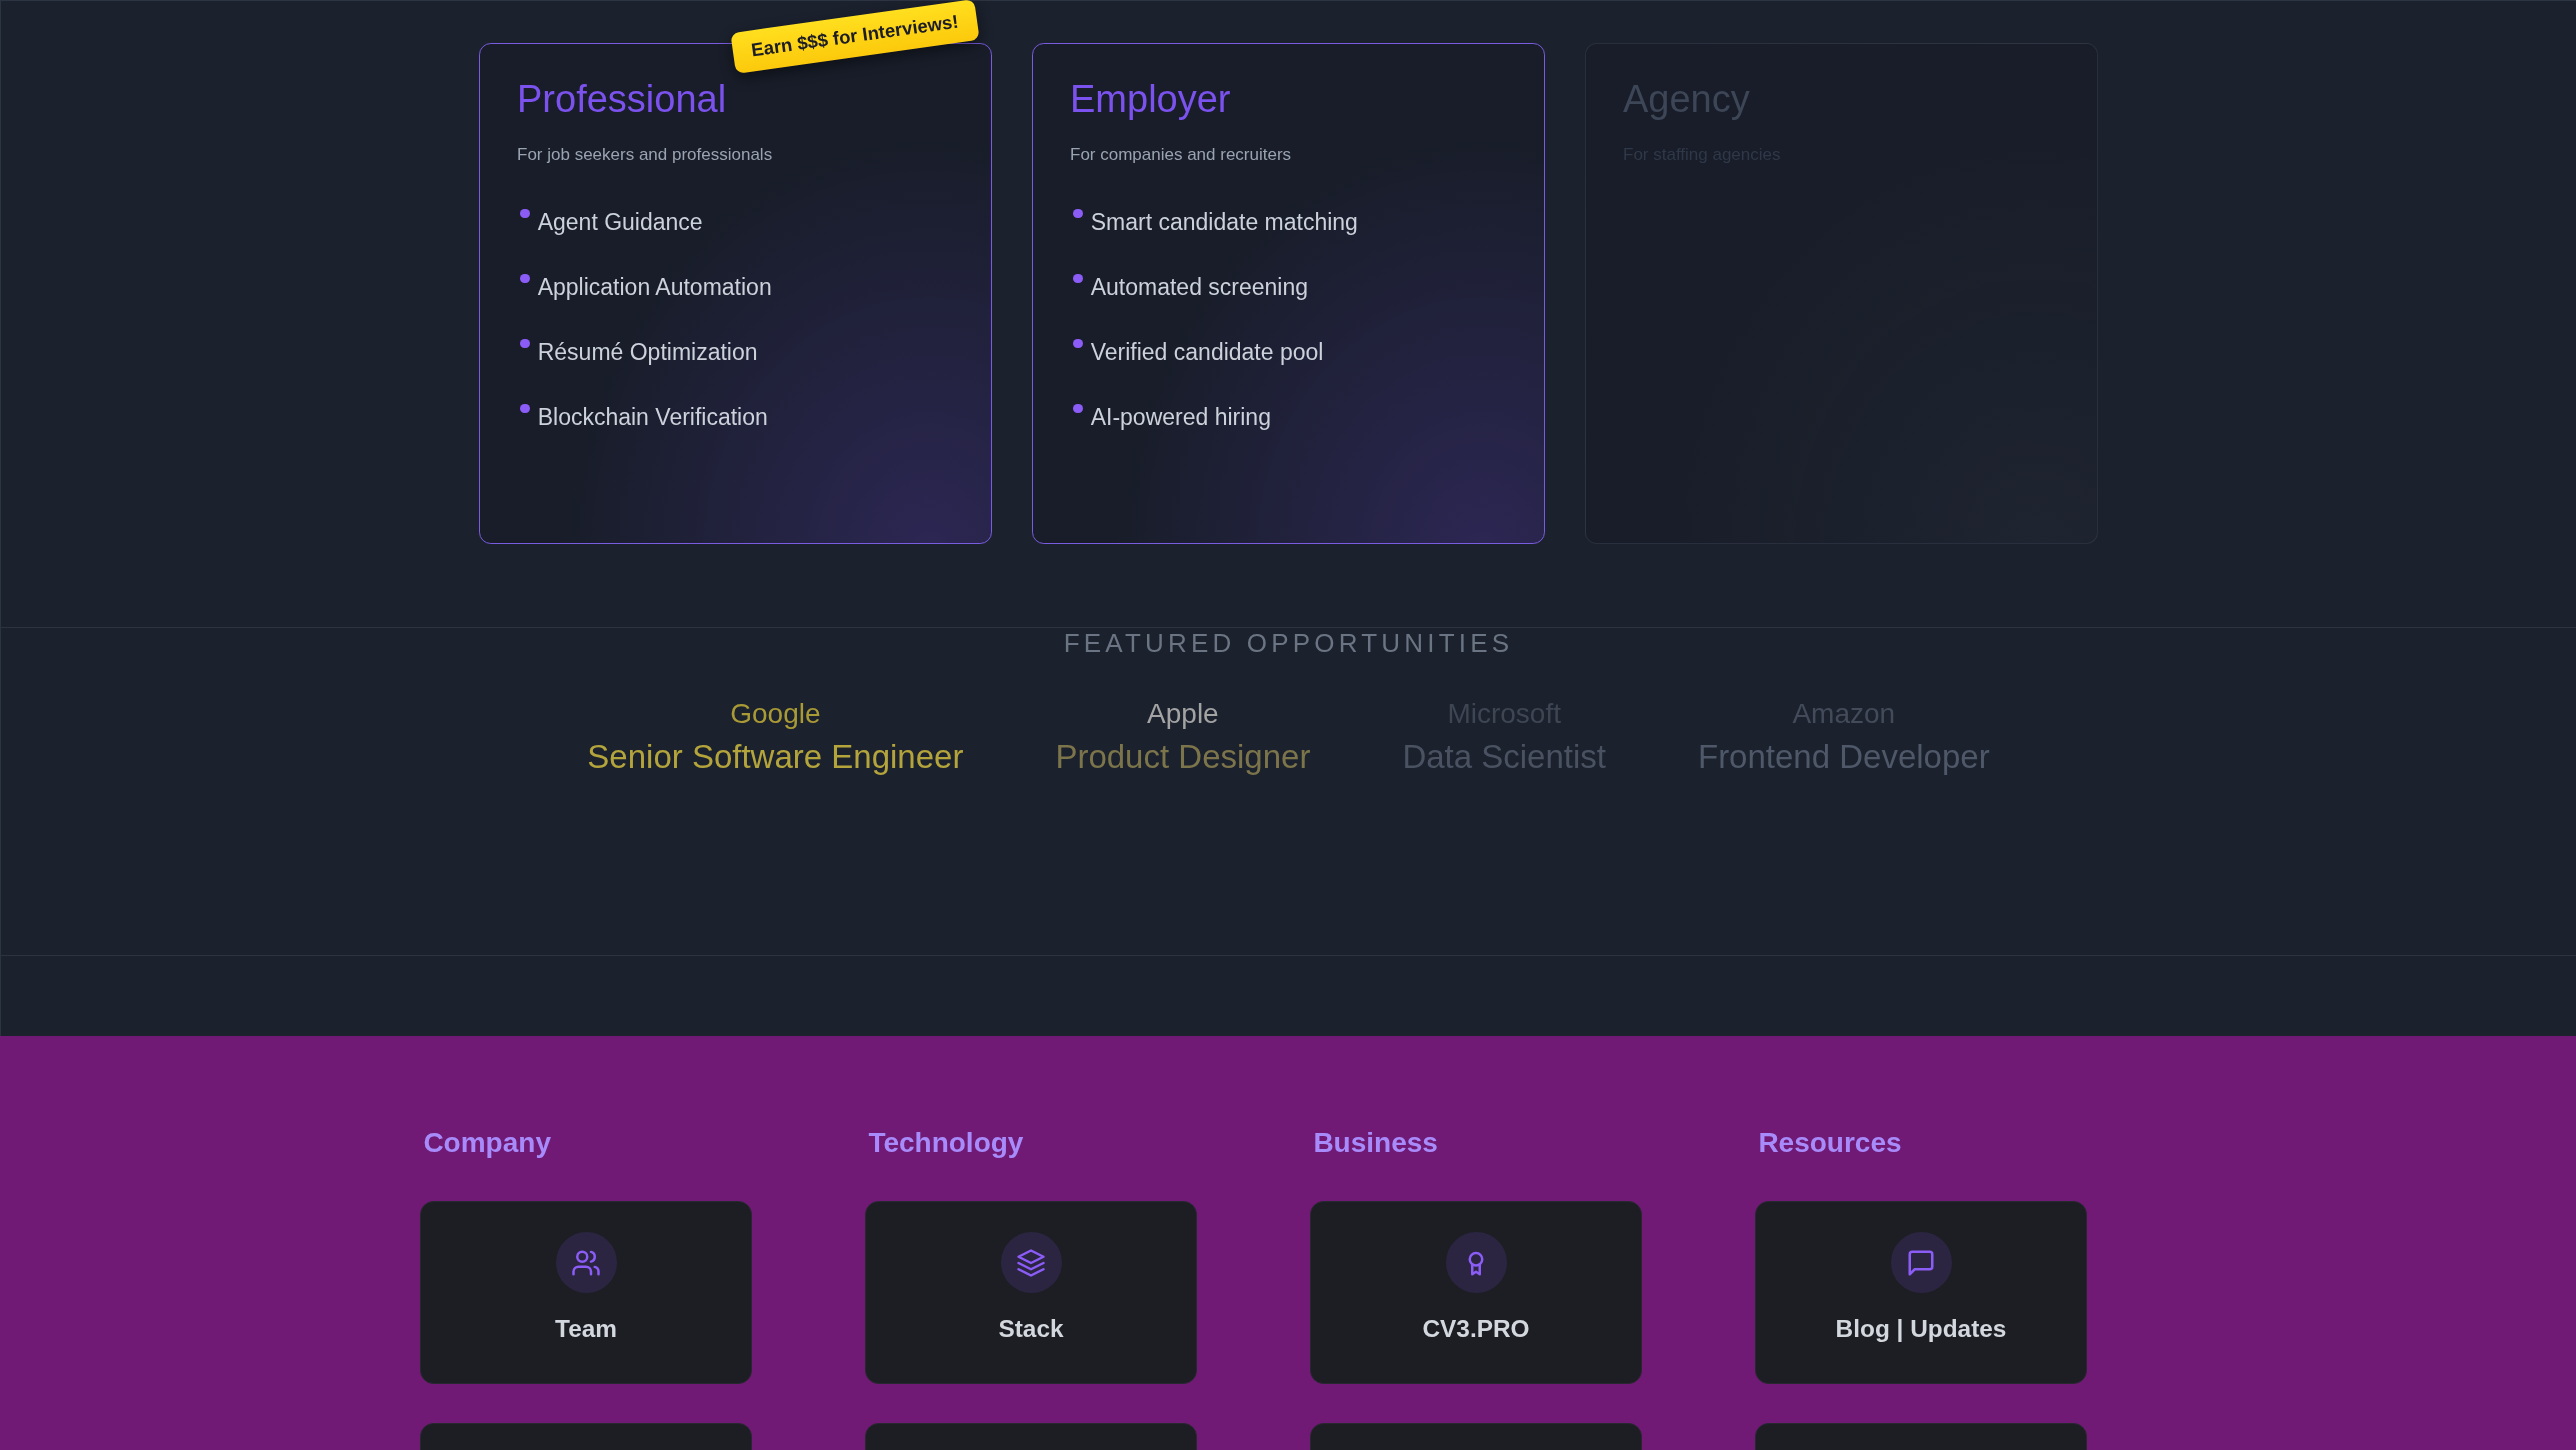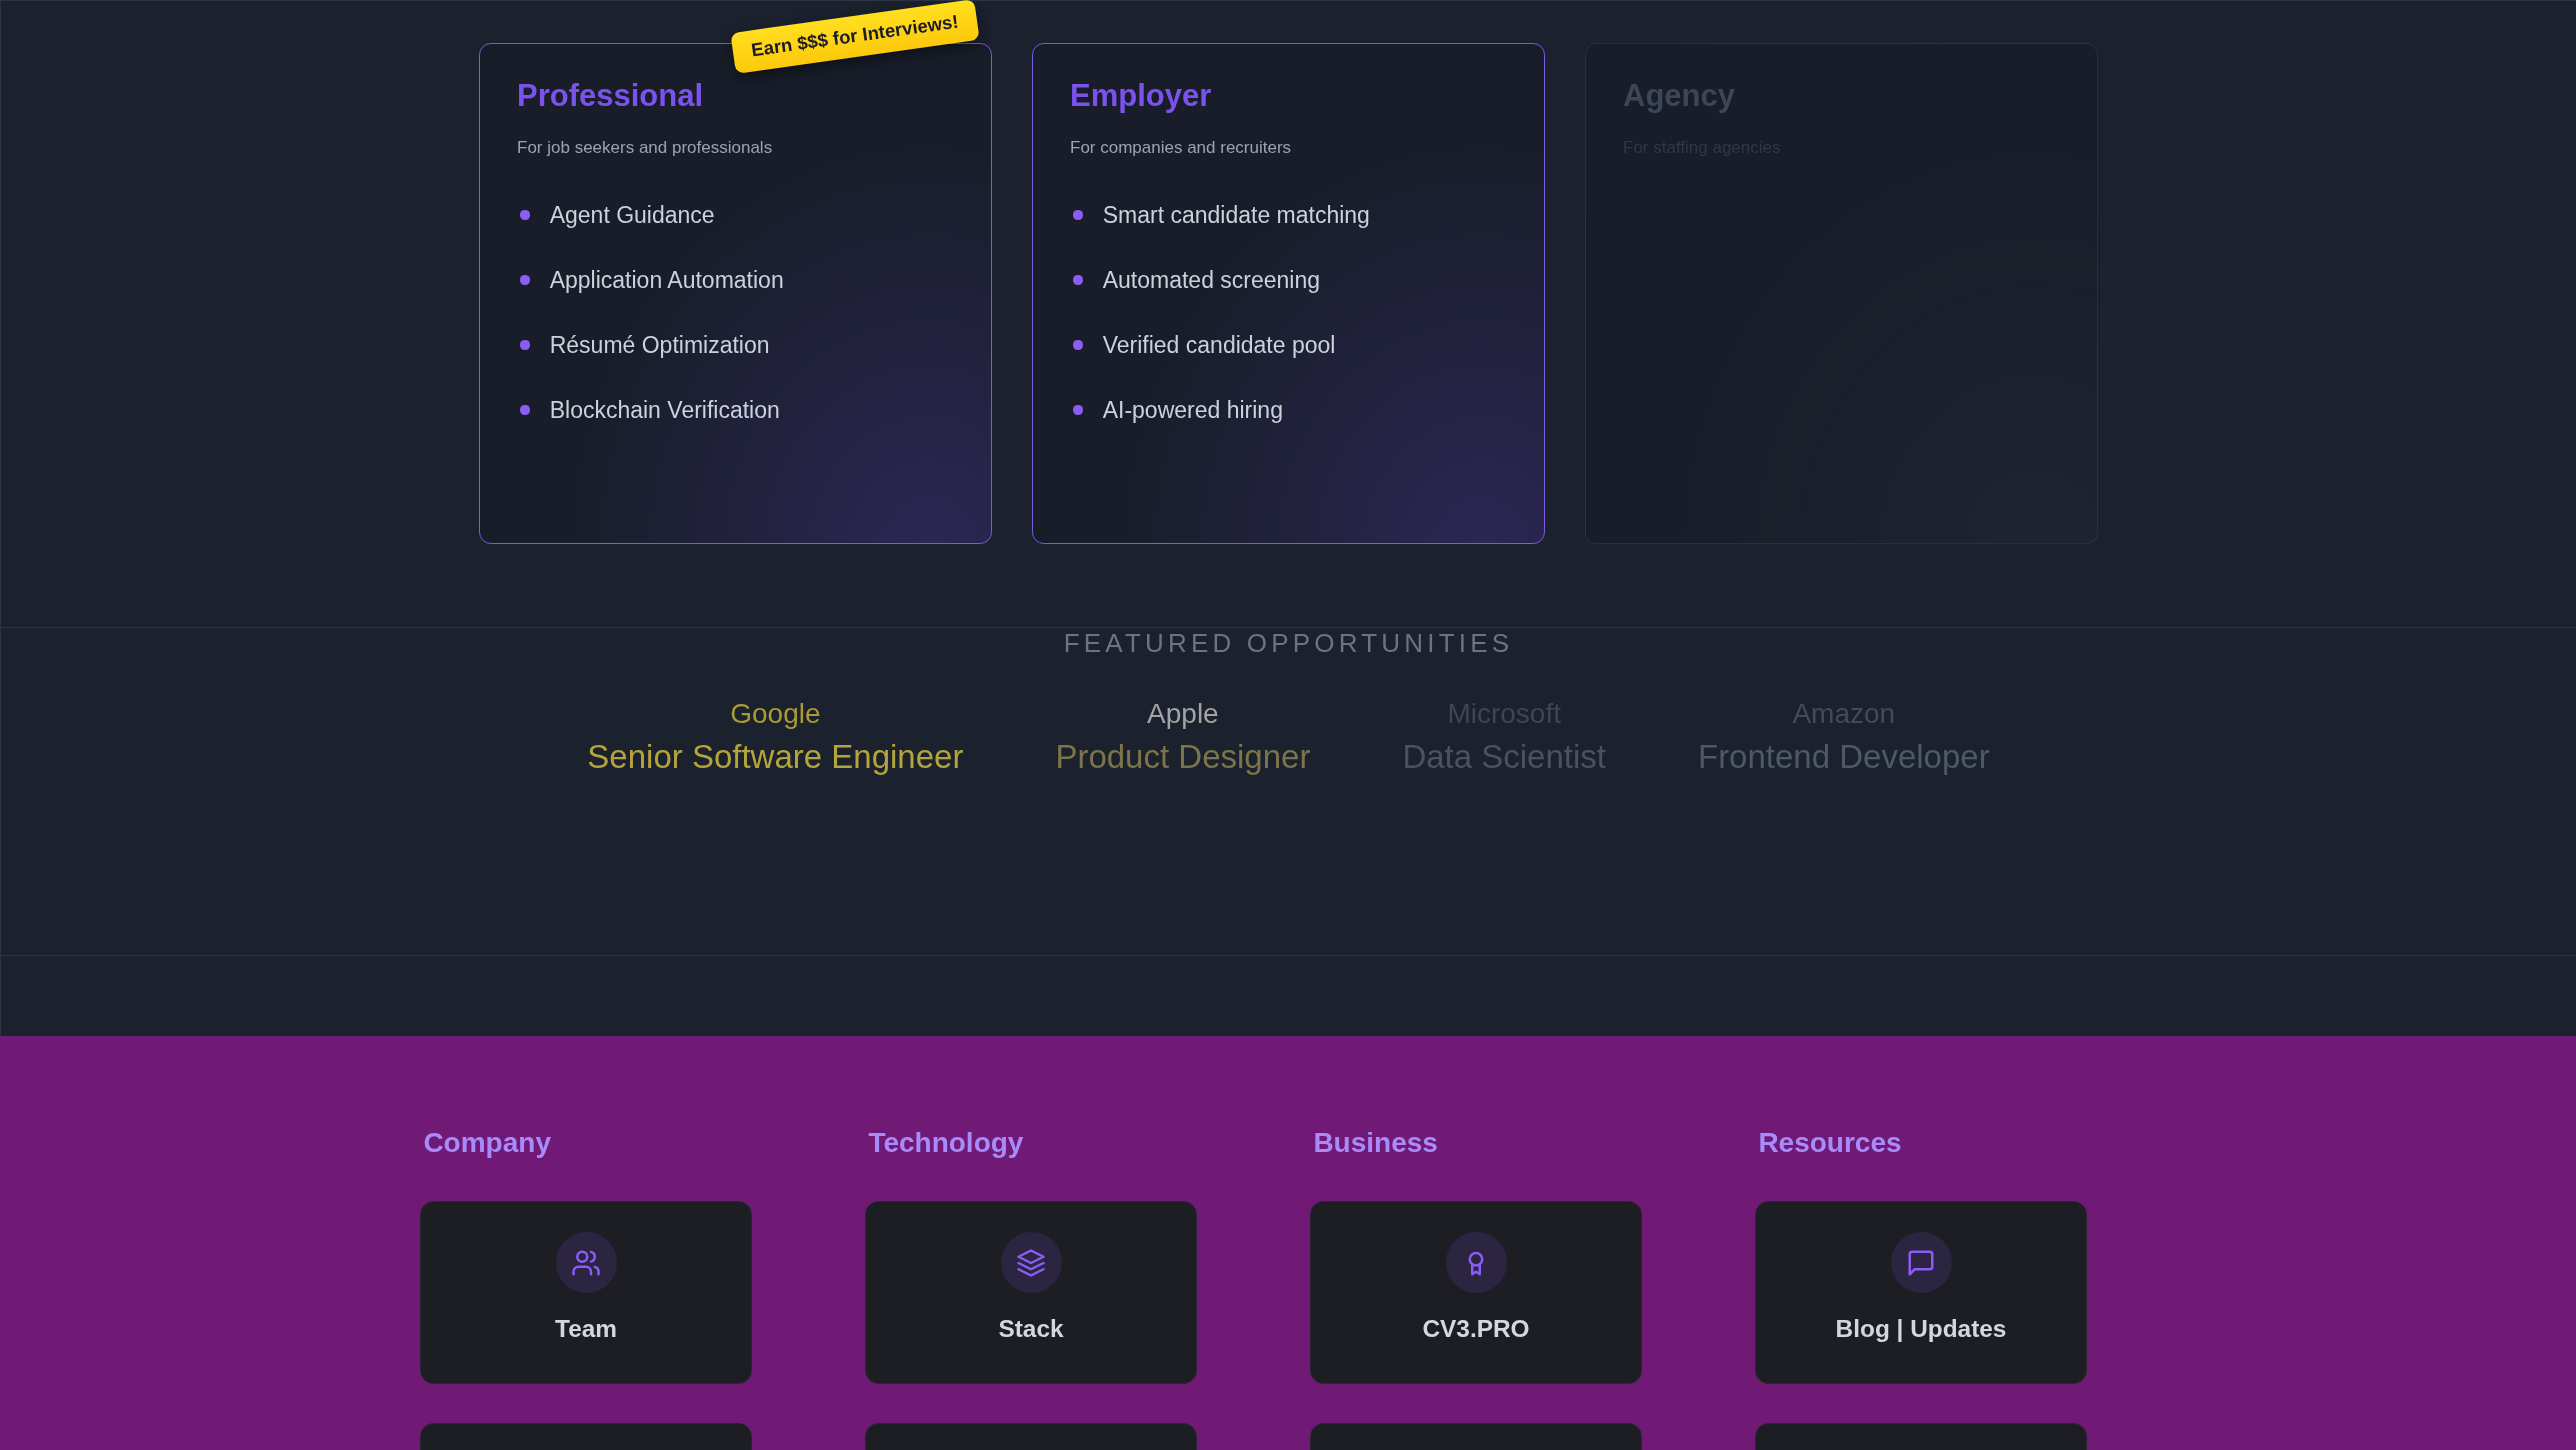--- a/index.html
+++ b/index.html
@@ -20,25 +20,25 @@
   .tier-card {
     width: 513px; height: 501px; position: relative;
     border: 0.8px solid #7a5ce0; border-radius: 11.8px;
     padding: 34px 37px;
     background: radial-gradient(ellipse at 88% 102%, rgba(124,77,255,0.20), rgba(124,77,255,0) 58%), #181d29;
   }
   .tier-card.disabled {
     border-color: rgba(148,163,184,0.14);
     background: radial-gradient(ellipse at 88% 102%, rgba(148,163,184,0.05), rgba(148,163,184,0) 58%), #181d29;
   }
-  .tier-title { margin: 0 0 23.6px 0; font-size: 31px; font-weight: bold; color: #7c52ee; }
+  .tier-title { margin: 0 0 23.6px 0; font-size: 38px; font-weight: normal; color: #7c52ee; }
   .tier-sub   { margin: 0 0 44px 0; font-size: 17px; color: #9aa3b1; }
   .tier-features { list-style: none; margin: 0; padding: 0; }
   .tier-feature {
-    display: flex; align-items: center; gap: 20px;
+    display: flex; align-items: flex-start; gap: 8px;
     margin: 0 0 38px 3.4px; font-size: 23px; color: #ccd2db;
   }
   .dot { width: 9.3px; height: 9.3px; border-radius: 50%; background: #8b5cf6; flex: none; }
   .disabled .tier-title { color: #3d4656; }
   .disabled .tier-sub { color: #2f3848; }
   .disabled .tier-feature { color: #39424f; }
   .disabled .dot { background: #39424f; }
 
   .ribbon-badge {
     position: absolute; top: -28px; right: 13.5px;

